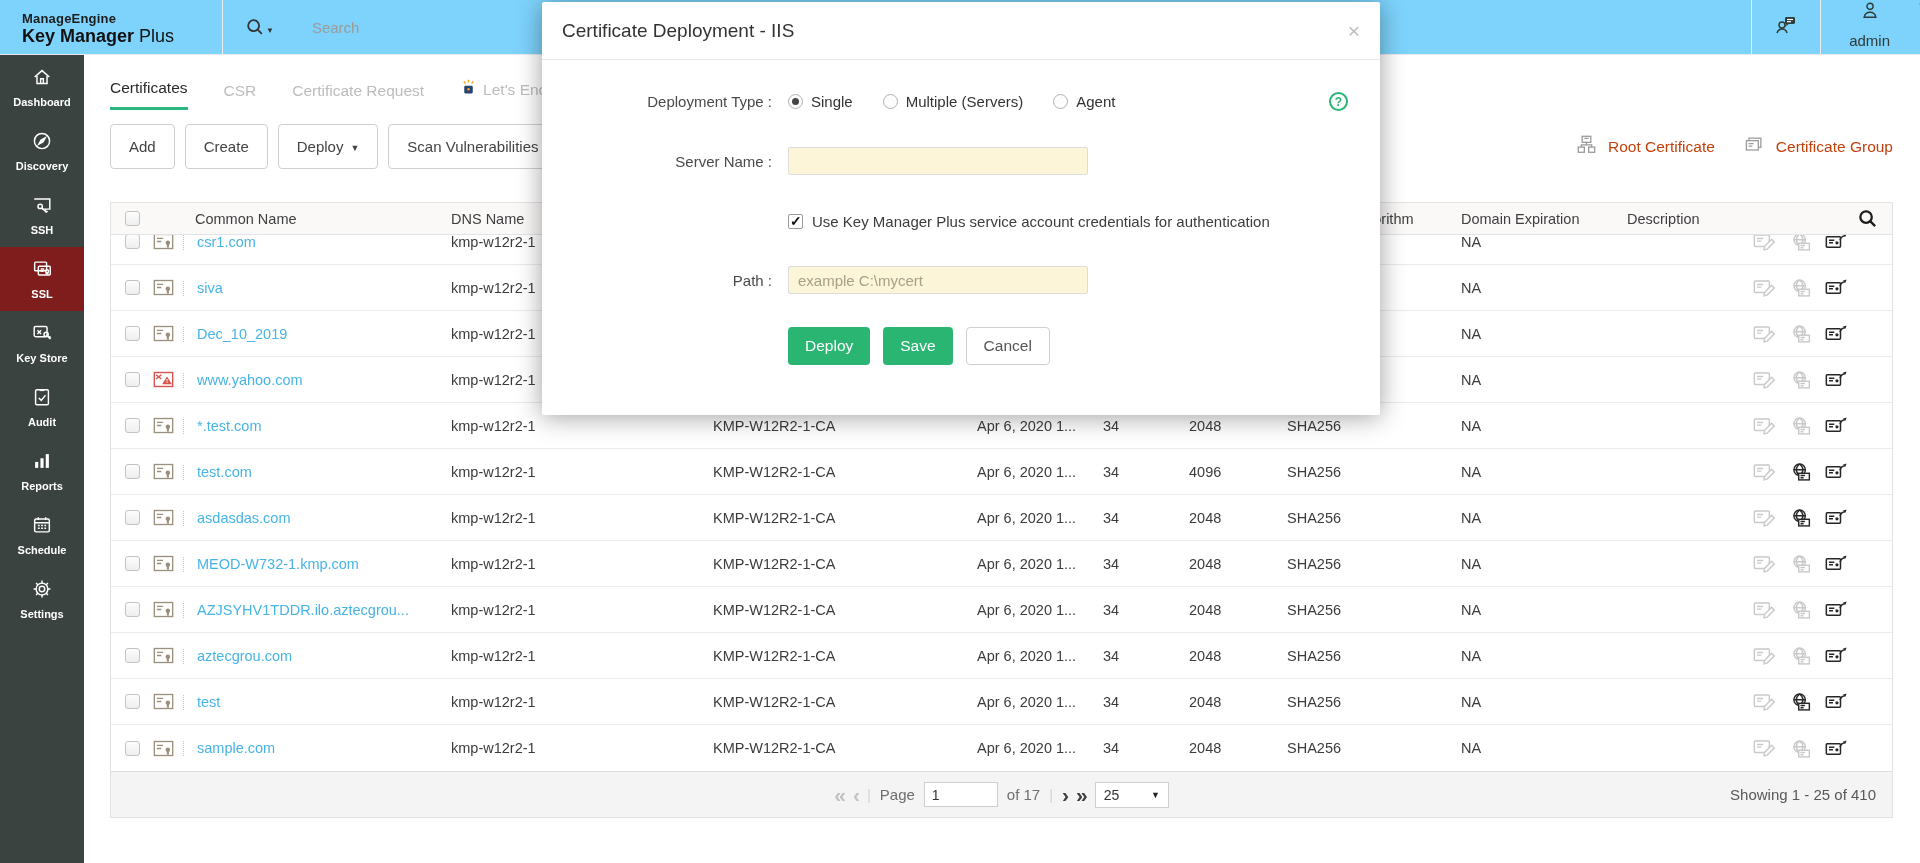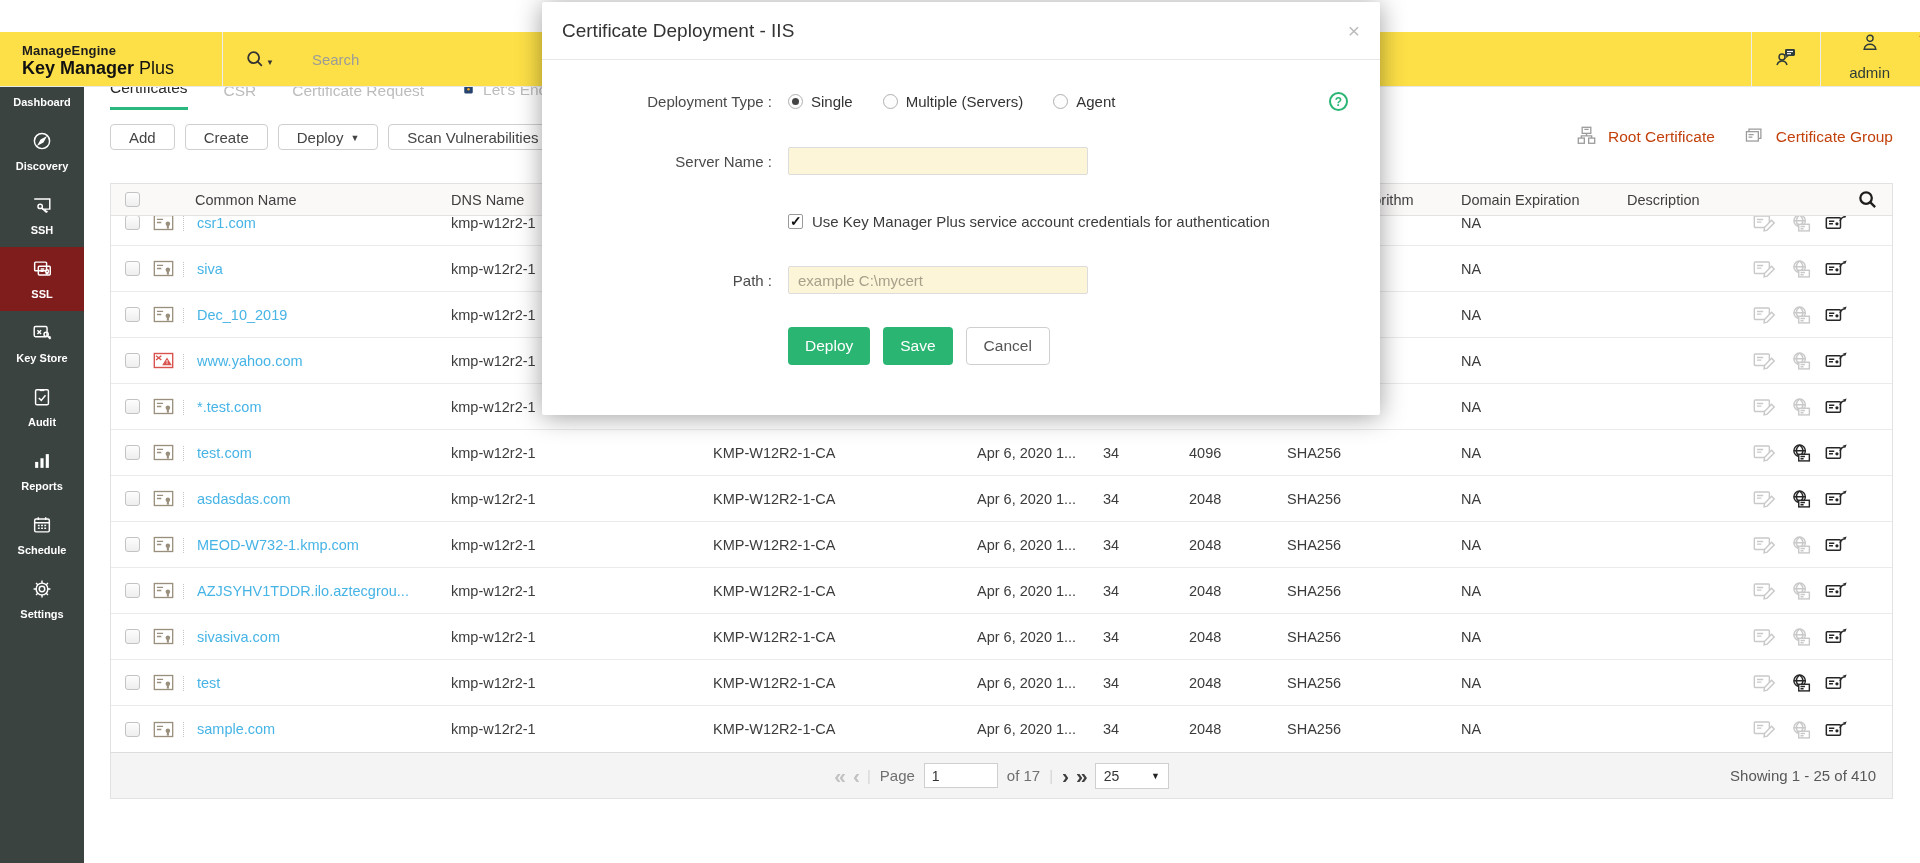--- a/index.html
+++ b/index.html
@@ -1,21 +1,21 @@
 <!DOCTYPE html>
 <html><head>
 <meta charset="utf-8">
 <style>
   * { margin:0; padding:0; box-sizing:border-box; }
   html,body { width:1920px; height:863px; overflow:hidden; background:#fff;
     font-family:"Liberation Sans", sans-serif; }
 
   
-  .topbar { position:absolute; left:0; top:0; width:1920px; height:55px; background:#fde047;
-    border-bottom:1px solid #e9e9e9; z-index:5; display:flex; align-items:center;margin-top:32px; }
+  .topbar { position:absolute; left:0; top:0; width:1920px; height:55px; background:#7dd3fc;
+    border-bottom:1px solid #e9e9e9; z-index:5; display:flex; align-items:center; }
   .brand { width:222px; padding-left:22px; }
   .brand-small { font-size:13px; font-weight:bold; color:#1c1c1c; letter-spacing:.2px; position:relative; display:inline-block; }
   .brand-swirl { position:absolute; right:-14px; top:-7px; }
   .brand-big { font-size:18px; color:#111; line-height:1.05; }
   .brand-big .bold { font-weight:bold; }
   .topbar-divider { width:1px; height:55px; background:#ececec; }
   .search-area { display:flex; align-items:center; padding-left:22px; flex:1; }
   .search-caret { font-size:8px; color:#333; margin-left:1px; margin-top:6px; }
   .search-input { border:none; outline:none; font-size:15px; color:#444; margin-left:38px; width:400px; background:transparent; }
   .search-input::placeholder { color:#9b9b9b; }
@@ -30,21 +30,21 @@
   .side-item .lbl { font-size:11px; color:#fff; }
   .side-item.active { background:#7f1d1d; }
 
   
   .main { position:absolute; left:84px; top:55px; width:1836px; height:808px; background:#fff; }
   .tabs { display:flex; align-items:flex-end; gap:36px; padding:24px 0 0 26px; }
   .tab { font-size:15.5px; color:#bcbcbc; padding-bottom:10px; cursor:pointer; display:flex; align-items:center; gap:6px; white-space:nowrap; }
   .tab.active { color:#2b2b2b; border-bottom:3px solid #2ab87e; }
 
   .toolbar { display:flex; align-items:center; margin:14px 27px 0 26px; }
-  .tb-btn { height:26px; padding:0 18px; border:1px solid #cfcfcf; border-radius:4px; background:#fff;
+  .tb-btn { height:45px; padding:0 18px; border:1px solid #cfcfcf; border-radius:4px; background:#fff;
     font-size:15px; color:#444; margin-right:10px; display:flex; align-items:center; gap:7px; cursor:pointer; font-family:inherit; }
   .tb-btn .caret { font-size:9px; color:#444; margin-top:2px; }
   .toolbar-right { margin-left:auto; display:flex; align-items:center; gap:30px; }
   .link-action { display:flex; align-items:center; gap:12px; font-size:15.5px; color:#c2410c; cursor:pointer; }
 
   
   .table-wrap { margin:33px 27px 0 26px; border:1px solid #e2e2e2; position:relative; }
   .grid-row { display:grid; grid-template-columns:14px 22px 34px 250px 268px 264px 128px 84px 92px 174px 166px 136px 1fr; align-items:center; }
   .thead { height:32px; background:#fbf8f8; border-bottom:1px solid #e3e3e3; position:relative; }
   .thead .hcell { font-size:14.5px; color:#3f3f3f; white-space:nowrap; overflow:hidden; }
@@ -734,21 +734,21 @@
     <div></div>
     <div class="cb"></div>
     <div style="padding-left:6px;display:flex;">
             <svg width="21" height="17" viewBox="0 0 24 19" fill="none" stroke="#9a8f7c" stroke-width="1.5">
               <rect x="1.5" y="1.5" width="21" height="16"></rect>
               <path d="M4.5 6 h7 M4.5 9.5 h5"></path>
               <circle cx="17" cy="11" r="2.6" fill="#9a8f7c" stroke="none"></circle>
               <rect x="15.8" y="12.5" width="2.4" height="4" fill="#9a8f7c" stroke="none"></rect>
             </svg>
           </div>
-    <div class="cell cname">sivasiva.com</div>
+    <div class="cell cname">aztecgrou.com</div>
     <div class="cell pl20">kmp-w12r2-1</div>
     <div class="cell pl14">KMP-W12R2-1-CA</div>
     <div class="cell pl14">Apr 6, 2020 1...</div>
     <div class="cell pl12">34</div>
     <div class="cell pl14">2048</div>
     <div class="cell pl20">SHA256</div>
     <div class="cell pl20">NA</div>
     <div class="cell pl20"></div>
     <div class="rowicons">
       <span class="aicon dim">

